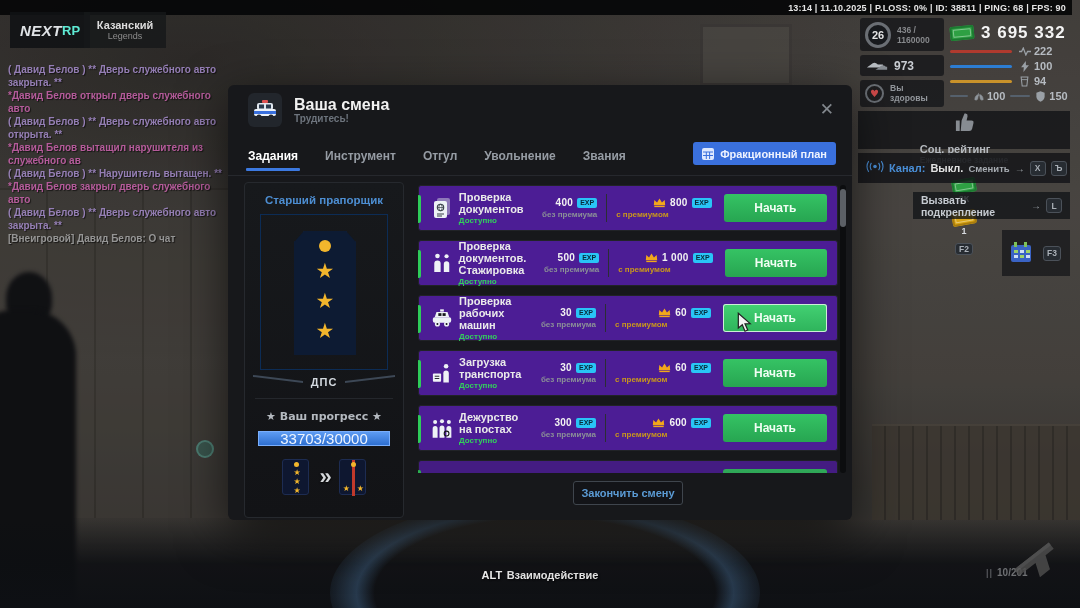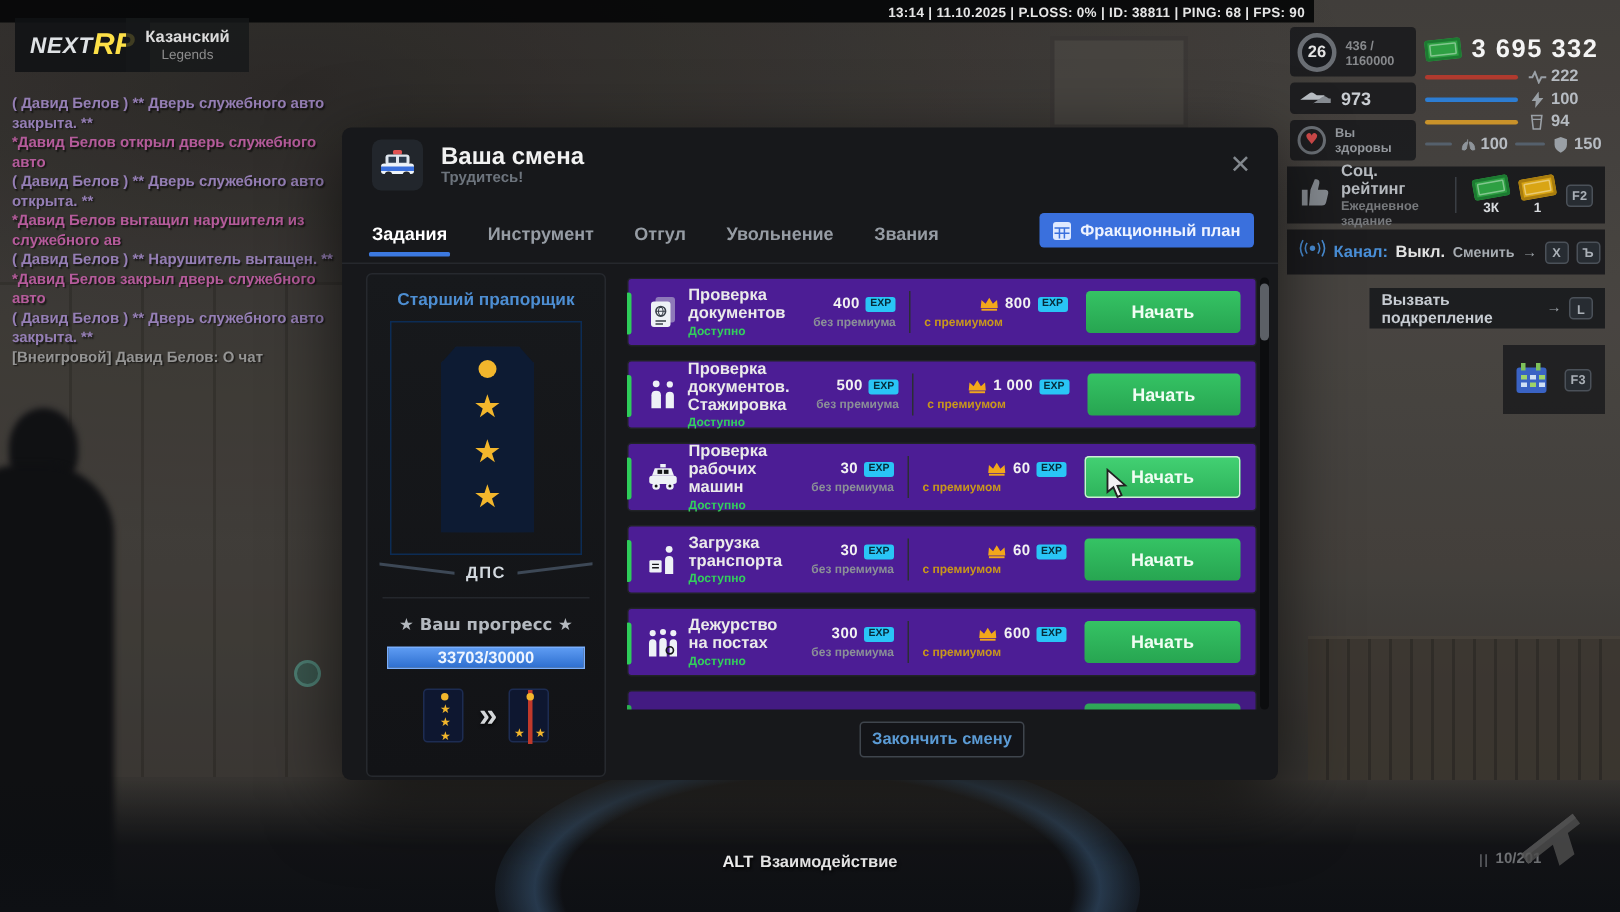--- a/index.html
+++ b/index.html
@@ -23,29 +23,29 @@
     background: linear-gradient(180deg, rgba(20,23,27,0) 0%, rgba(17,19,23,.88) 50%, #121419 100%); }
   .glow-ring { position:absolute; left:330px; top:498px; width:430px; height:190px; border-radius:50%;
     background: radial-gradient(ellipse at center, rgba(0,0,0,0) 56%, rgba(95,150,205,.38) 62%, rgba(95,150,205,.14) 69%, rgba(0,0,0,0) 74%); }
   .char-head { position:absolute; left:6px; top:272px; width:46px; height:52px; background:#141518; border-radius:50% 50% 40% 40%; filter:blur(2px); }
   .char-body { position:absolute; left:-28px; top:310px; width:104px; height:300px; background:#131417; border-radius:40px 46px 0 0; filter:blur(2px); }
   .marker-dot { position:absolute; left:196px; top:440px; width:18px; height:18px; border-radius:50%;
     background:rgba(62,190,170,.28); border:2px solid rgba(130,230,210,.4); }
   .dim { position:absolute; inset:0; background:rgba(0,0,0,.18); }
 
   
-  .topbar { position:absolute; left:0; top:0; width:876px; height:15px; background:rgba(5,6,8,.92);
+  .topbar { position:absolute; left:0; top:0; width:1072px; height:15px; background:rgba(5,6,8,.92);
     display:flex; align-items:center; justify-content:flex-end; padding-right:6px; }
   .topbar span { font-size:9px; font-weight:700; color:#e6e6e6; letter-spacing:.2px; }
 
   
   .brand-box { position:absolute; left:10px; top:12px; height:36px; background:rgba(16,18,20,.88);
     display:flex; align-items:center; padding:0 10px; }
   .brand-next { font-size:15px; font-weight:900; font-style:italic; color:#dfe2e5; letter-spacing:.5px; }
-  .brand-rp { font-size:20px; font-weight:900; font-style:italic; color:#fde047; }
+  .brand-rp { font-size:13px; font-weight:900; color:#5eead4; }
   .server-box { position:absolute; left:84px; top:12px; width:82px; height:36px; background:rgba(22,24,26,.82);
     display:flex; flex-direction:column; align-items:center; justify-content:center; }
   .server-name { font-size:11px; font-weight:700; color:#dcdcdc; }
   .server-tag { font-size:9px; color:#8d8d8d; }
 
   
   .chat { position:absolute; left:8px; top:63px; width:224px; z-index:3; opacity:.92; }
   .chat div { font-size:10px; font-weight:700; line-height:13px; text-shadow:1px 1px 1px rgba(0,0,0,.65); }
   .c-prefix { color:#d8d8d8; }
   .c-hl { color:#dd9c42; }
@@ -71,21 +71,21 @@
   .stat-val { font-size:11px; font-weight:800; color:#b6bbc1; }
   .mini-bar { height:2px; background:#55606c; border-radius:1px; }
   .steps-panel { position:absolute; left:860px; top:55px; width:84px; height:21px; display:flex; align-items:center; gap:6px; padding:0 6px; }
   .steps-val { font-size:12px; font-weight:800; color:#c9cdd2; }
   .hp-panel { position:absolute; left:860px; top:80px; width:84px; height:27px; display:flex; align-items:center; gap:6px; padding:0 5px; }
   .hp-circle { width:19px; height:19px; border-radius:50%; border:2px solid #6a6f75; display:flex; align-items:center; justify-content:center; }
   .hp-heart { color:#cf4a4a; font-size:10px; font-family:"DejaVu Sans", sans-serif; line-height:1; }
   .hp-text { font-size:8.5px; font-weight:700; color:#93979c; line-height:9.5px; width:44px; }
 
   .social-panel { position:absolute; left:858px; top:111px; width:212px; height:38px; background:rgba(17,19,23,.8);
-    display:flex; align-items:center; padding:0 8px; gap:7px; }
+    display:flex; align-items:center; padding:0 8px; gap:7px;flex-direction:column; }
   .social-title { font-size:11px; font-weight:800; color:#b6babf; line-height:12px; }
   .social-sub { font-size:8.5px; font-weight:700; color:#77797c; }
   .social-div { width:1px; height:24px; background:#3a3e44; margin:0 4px; }
   .reward { display:flex; flex-direction:column; align-items:center; gap:1px; }
   .reward b { font-size:9px; font-weight:800; color:#d7dade; }
   .key { min-width:16px; height:15px; background:#272c32; border:1px solid #4b5159; border-radius:3px;
     display:inline-flex; align-items:center; justify-content:center; font-size:8.5px; font-weight:800; color:#aab0b7; padding:0 3px; }
 
   .channel-panel { position:absolute; left:858px; top:153px; width:212px; height:30px; background:rgba(17,19,23,.8);
     display:flex; align-items:center; padding:0 8px; gap:5px; }
@@ -136,21 +136,21 @@
   .gstar { position:absolute; left:0; width:62px; text-align:center; font-family:"DejaVu Sans", sans-serif; color:#f2b62c; font-size:21px; line-height:21px; }
   .gstar::before { content:"★"; }
   .dps-row { display:flex; align-items:center; justify-content:center; gap:8px; margin-top:6px; padding:0 8px; }
   .wing { flex:1; height:8px; border-top:2px solid #3d4856; }
   .wing.l { transform:skewY(7deg); } .wing.r { transform:skewY(-7deg); }
   .dps-label { font-size:11px; font-weight:700; color:#d3d9df; letter-spacing:1px; }
   .card-div { height:1px; background:#24272c; margin:10px 10px 0; }
   .prog-title { margin-top:11px; text-align:center; font-size:11px; font-weight:700; color:#b4b9bf; font-family:"DejaVu Sans", sans-serif; }
   .pbar { width:132px; height:15px; margin:8px auto 0; background:linear-gradient(180deg,#5d9bf2,#2e6fd0);
     border:1px solid #79aefc; display:flex; align-items:center; justify-content:center; }
-  .pbar span { font-size:11px; font-weight:700; color:#eef5ff; }
+  .pbar span { font-size:15px; font-weight:400; color:#eef5ff; }
   .rank-up { display:flex; align-items:center; justify-content:center; gap:10px; margin-top:13px; }
   .mini-ep { width:27px; height:36px; background:#0e1730; border:1px solid #1d2c52; border-radius:3px; position:relative; }
   .mini-ep .md { position:absolute; left:11px; top:2px; width:5px; height:5px; border-radius:50%; background:#f2b62c; }
   .mstar { position:absolute; font-family:"DejaVu Sans", sans-serif; color:#f2b62c; font-size:8px; line-height:8px; }
   .mstar::before { content:"★"; }
   .stripe { position:absolute; left:12px; top:0; width:3px; height:36px; background:#c0392b; }
   .chev { font-size:22px; font-weight:800; color:#d4d7da; text-shadow:0 1px 2px rgba(0,0,0,.8); letter-spacing:-3px; }
 
   
   .task-list { position:absolute; left:190px; top:100px; width:420px; height:288px; overflow:hidden; }

